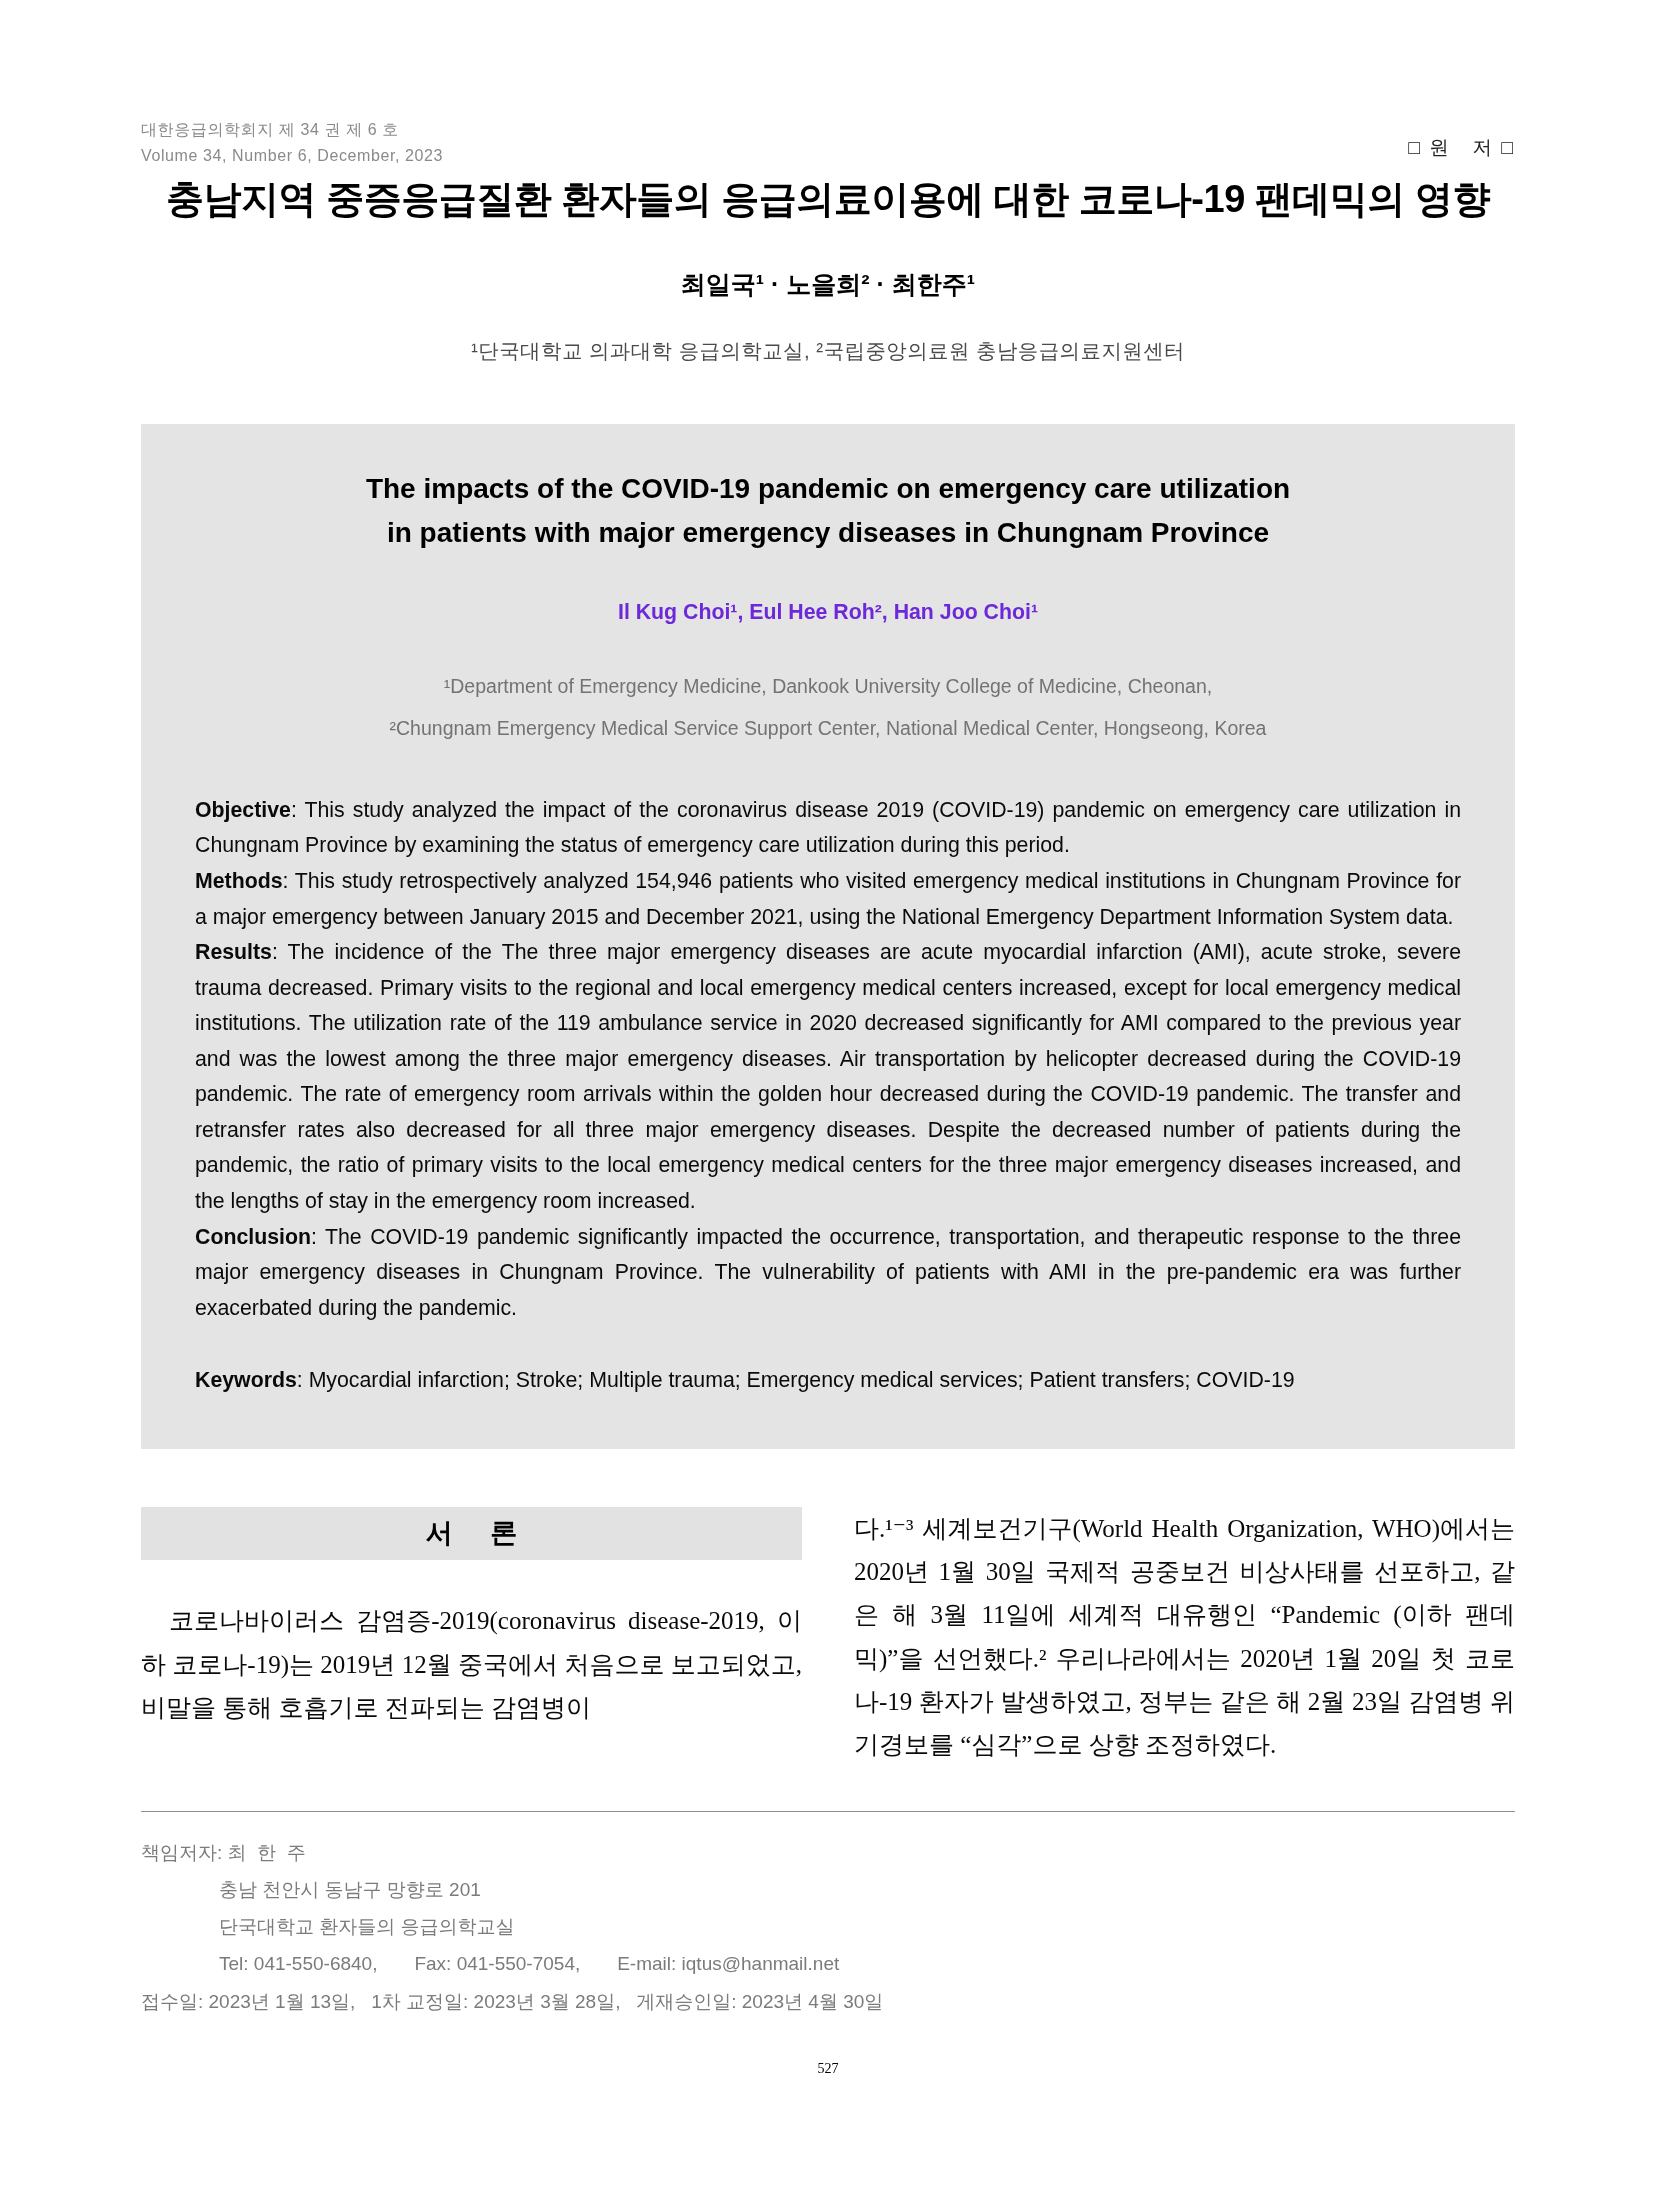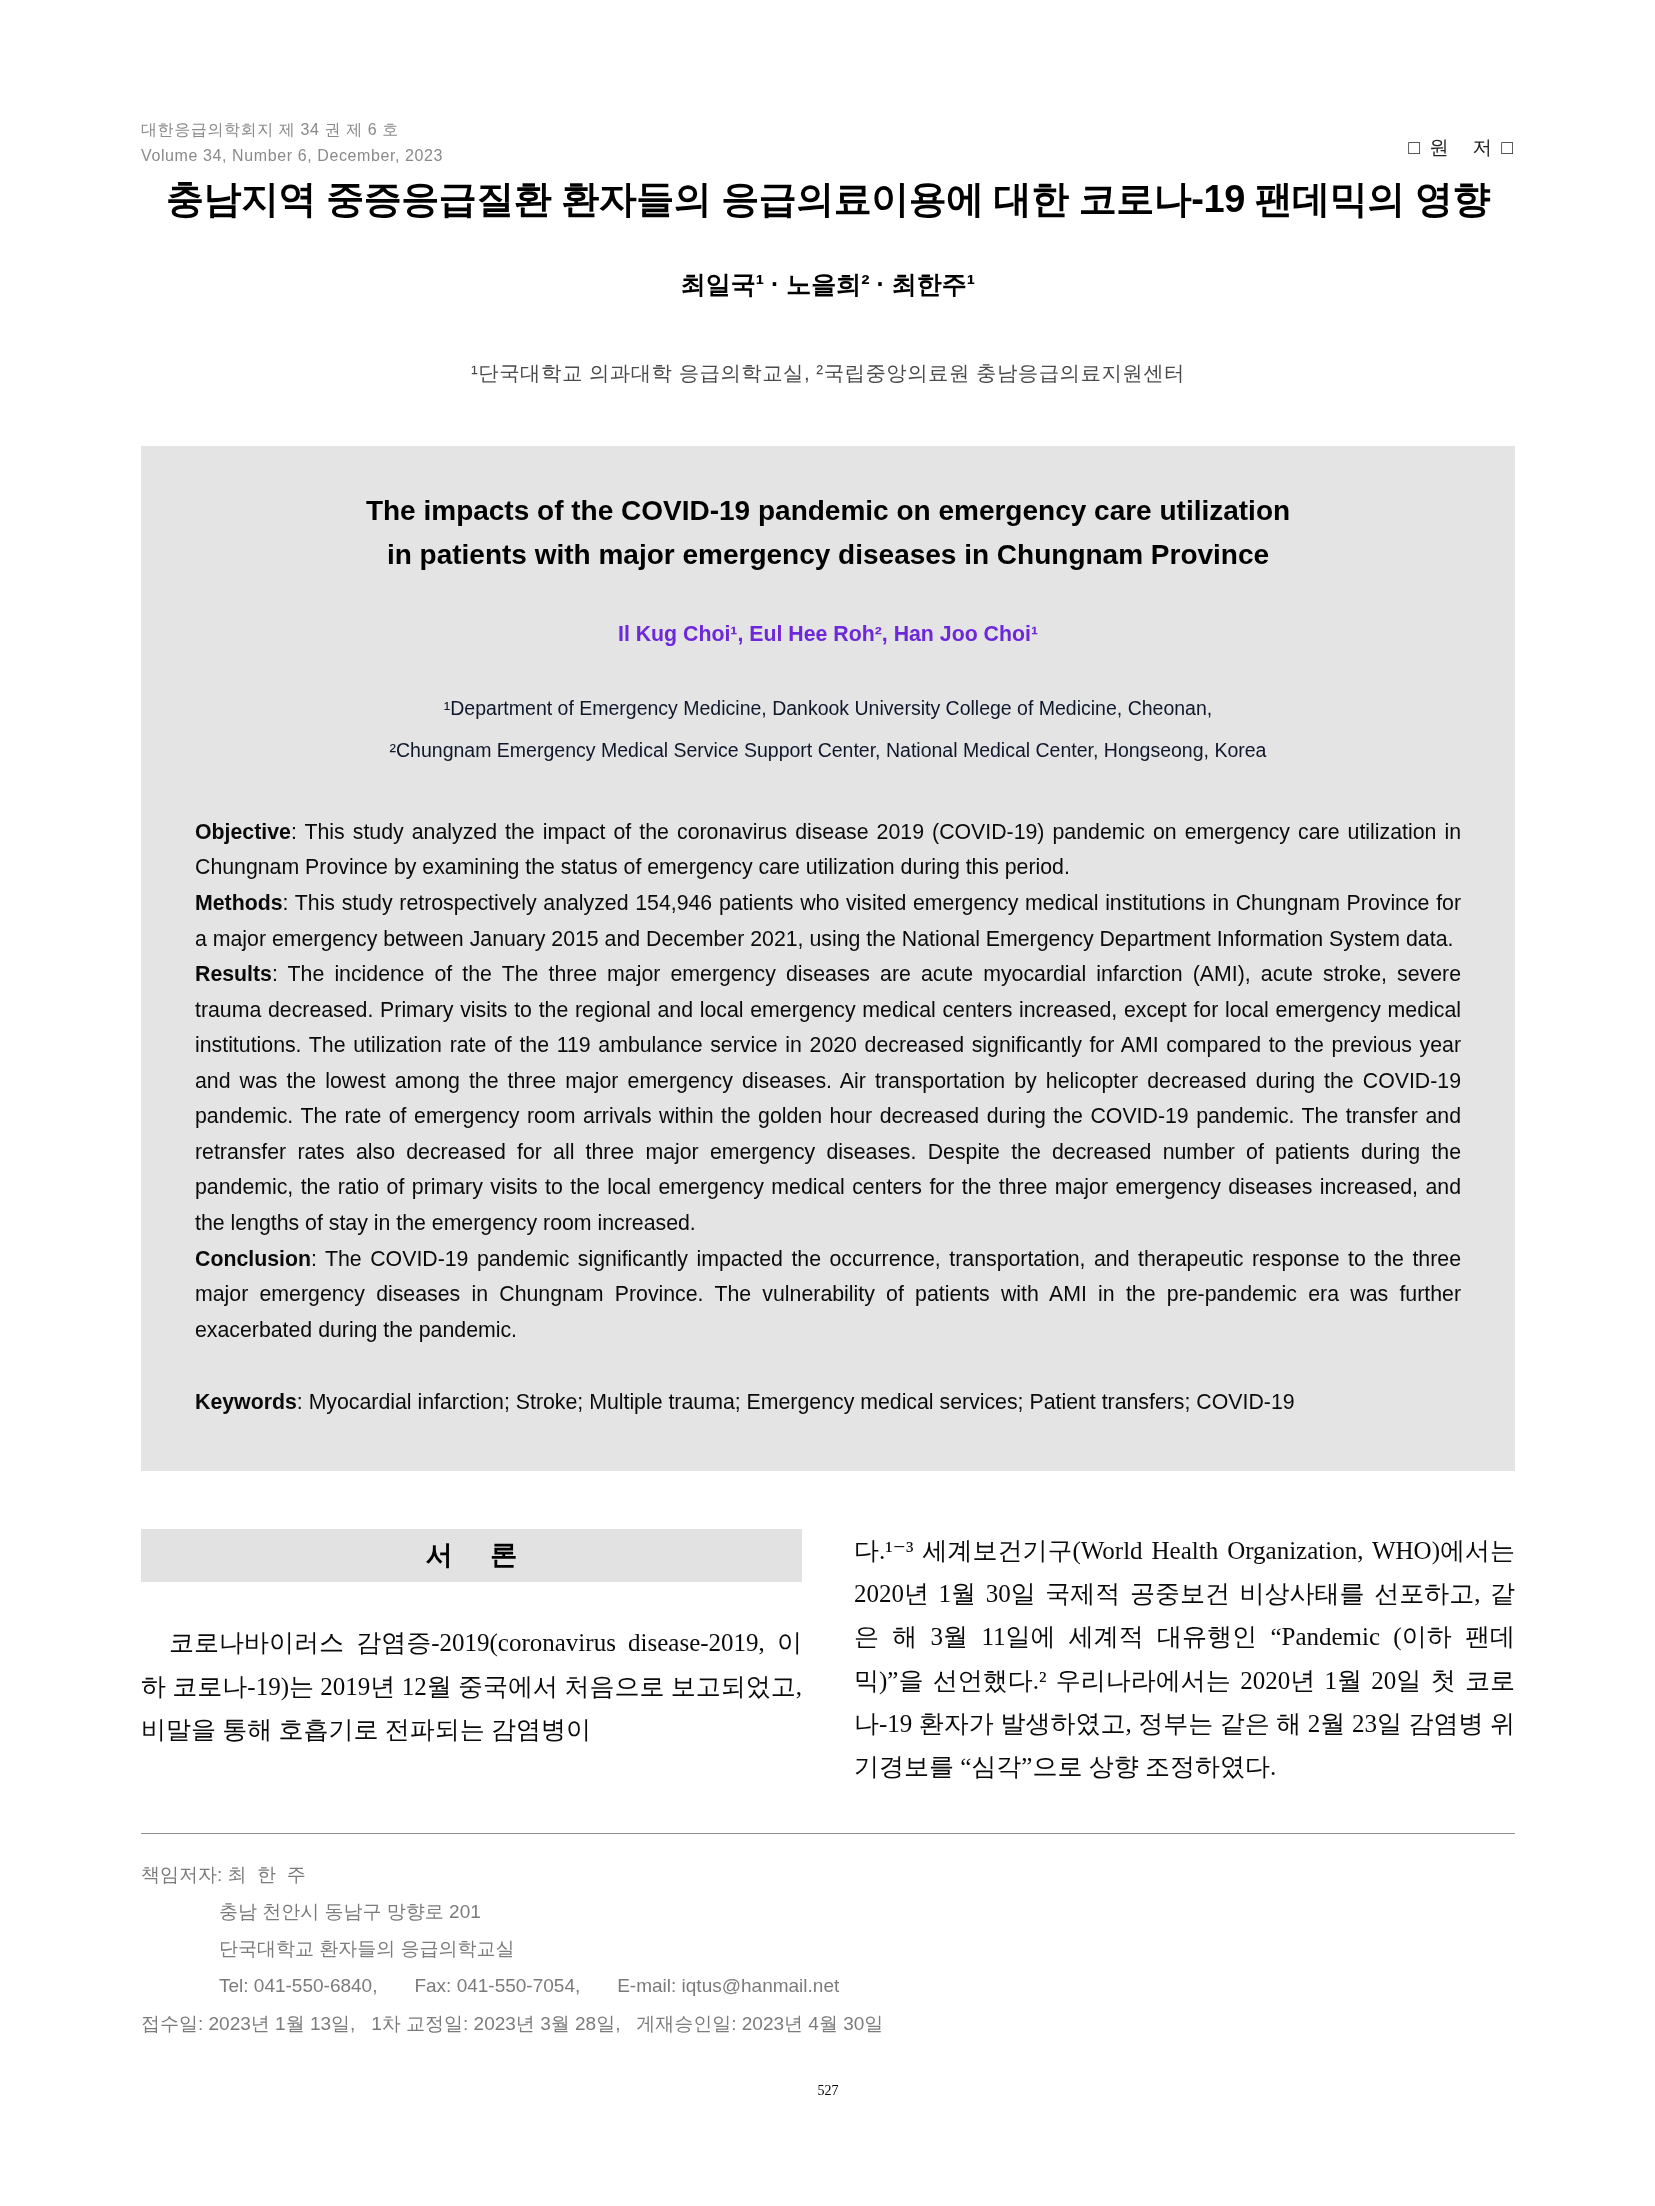--- a/index.html
+++ b/index.html
@@ -27,26 +27,26 @@
     font-style: italic;
     font-weight: 500;
     font-size: 21.3px;
     padding: 6.5px 22px 7.4px 18.6px;
     margin-top: 33px;
     letter-spacing: 0.9px;
   }
   
   .title-kr { text-align: center; font-weight: 700; font-size: 38px; margin-top: 6px; color: #000; letter-spacing: -0.5px; }
   .authors-kr { text-align: center; font-weight: 700; font-size: 25px; margin-top: 43px; color: #000; }
-  .affil-kr { text-align: center; font-size: 20.4px; margin-top: 58px; color: #4a4a4a; letter-spacing: 0.5px; }
+  .affil-kr { text-align: center; font-size: 20.4px; margin-top: 36px; color: #4a4a4a; letter-spacing: 0.5px; }
   
   .abstract-box { background: #e4e4e4; margin-top: 59px; padding: 43px 54px 50px 54px; }
   .abs-title { text-align: center; font-weight: 700; font-size: 28px; line-height: 1.55; color: #000; }
   .abs-authors { text-align: center; font-weight: 700; font-size: 21.3px; margin-top: 46px; color: #6d28d9; }
-  .abs-affils { text-align: center; font-size: 19.5px; margin-top: 41px; line-height: 2.15; color: #0f172a; }
+  .abs-affils { text-align: center; font-size: 19.5px; margin-top: 41px; line-height: 2.15; color: #737373; }
   .abs-body { margin-top: 43px; font-size: 21.3px; line-height: 1.67; text-align: justify; color: #0a0a0a; }
   .abs-p { margin: 0; }
   .abs-keywords { margin-top: 37px; }
   .abs-label { font-weight: 700; }
   
   .columns { display: flex; gap: 52px; margin-top: 58px; }
   .col { flex: 1; min-width: 0; }
   .section-header {
     background: #e2e2e2;
     text-align: center;

